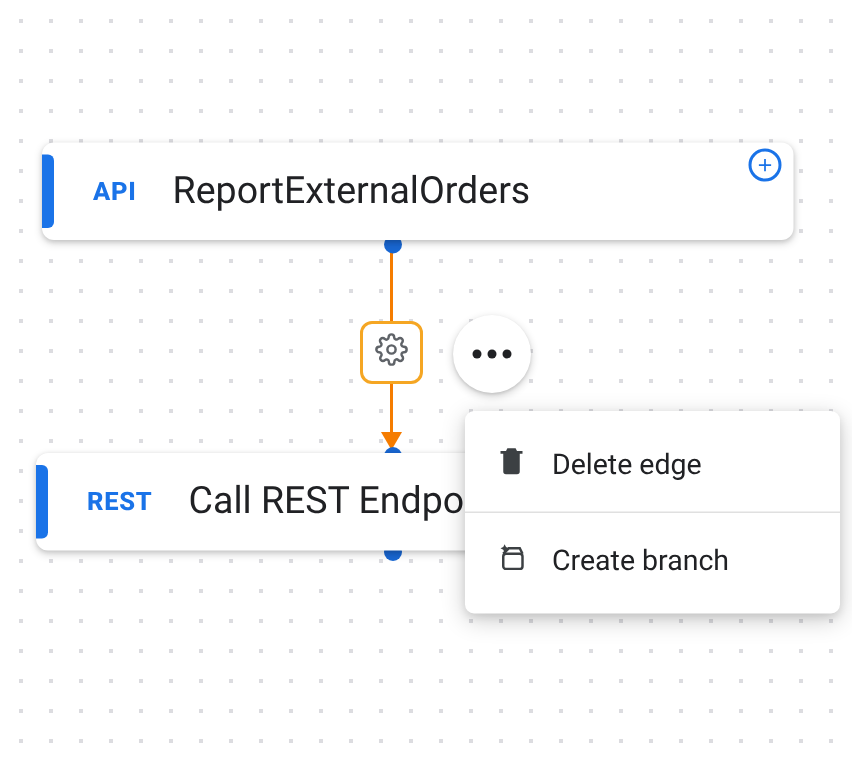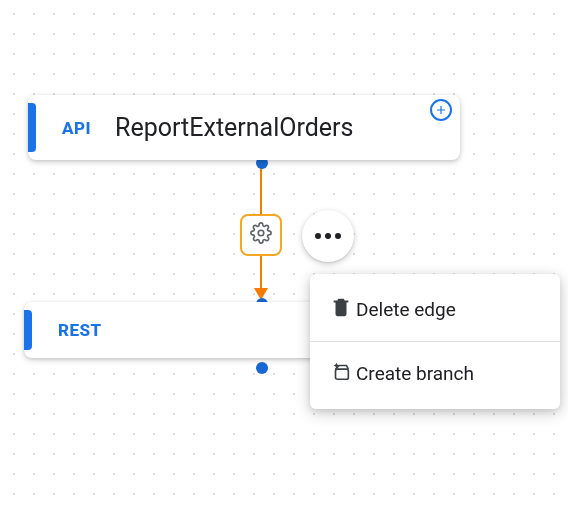--- a/index.html
+++ b/index.html
@@ -9,21 +9,21 @@
     background-color: #ffffff;
     background-image: radial-gradient(#dcdce0 1.5px, transparent 1.5px);
     background-size: 20px 20px;
     background-position: 4px 4px;
     position: relative;
   }
 
   
   .node {
     position: absolute;
-    width: 432px;
+    width: 501px;
     background: #ffffff;
     border-radius: 8px;
     box-shadow: 0 2px 6px rgba(0,0,0,0.18), 0 1px 3px rgba(0,0,0,0.10);
     display: flex;
     align-items: center;
     padding: 18px 20px;
   }
   .node .accent {
     position: absolute;
     left: 0; top: 8px; bottom: 8px;
@@ -127,21 +127,21 @@
     box-shadow: 0 4px 16px rgba(0,0,0,0.20), 0 2px 6px rgba(0,0,0,0.10);
     padding-top: 8px;
     padding-bottom: 8px;
   }
   .menu-item {
     display: flex; align-items: center;
     padding: 14px 20px;
     font-size: 19px;
     color: #202124;
     cursor: pointer;
-    gap: 4px;
+    gap: 16px;
   }
   .menu-item svg { width: 22px; height: 22px; flex-shrink: 0; }
   .menu-divider {
     height: 1px; background: #e0e0e0; margin: 4px 0;
   }
   .menu-section-label {
     padding: 10px 20px 4px 20px;
     font-size: 17px;
     color: #80868b;
   }
@@ -179,20 +179,21 @@
 
 <div class="overflow-btn">
   <span class="dot"></span>
   <span class="dot"></span>
   <span class="dot"></span>
 </div>
 
 <div class="node node2">
   <div class="accent"></div>
   <span class="type-label">REST</span>
+  <span class="title">Call REST Endpo</span>
 </div>
 
 <div class="menu">
   <div class="menu-item">
     <span>
       <svg viewBox="0 0 24 24" fill="#3c4043">
           <path d="M6 7h12v13a2 2 0 0 1-2 2H8a2 2 0 0 1-2-2V7zm3-4h6l1 2h4v2H4V5h4l1-2z"></path>
         </svg>
     </span>
     <span>Delete edge</span>

